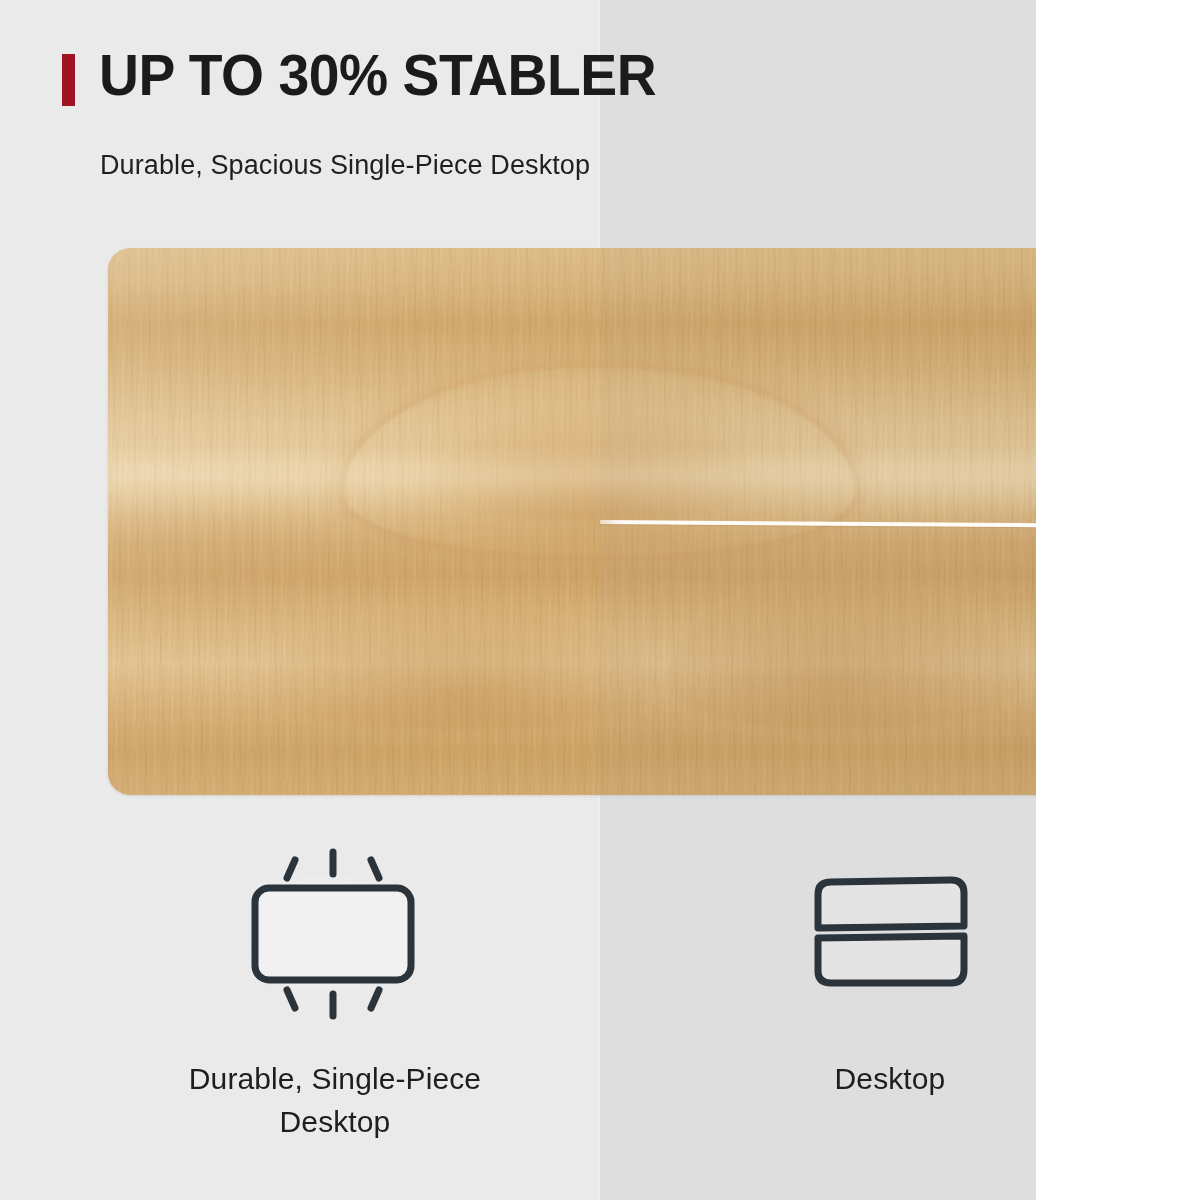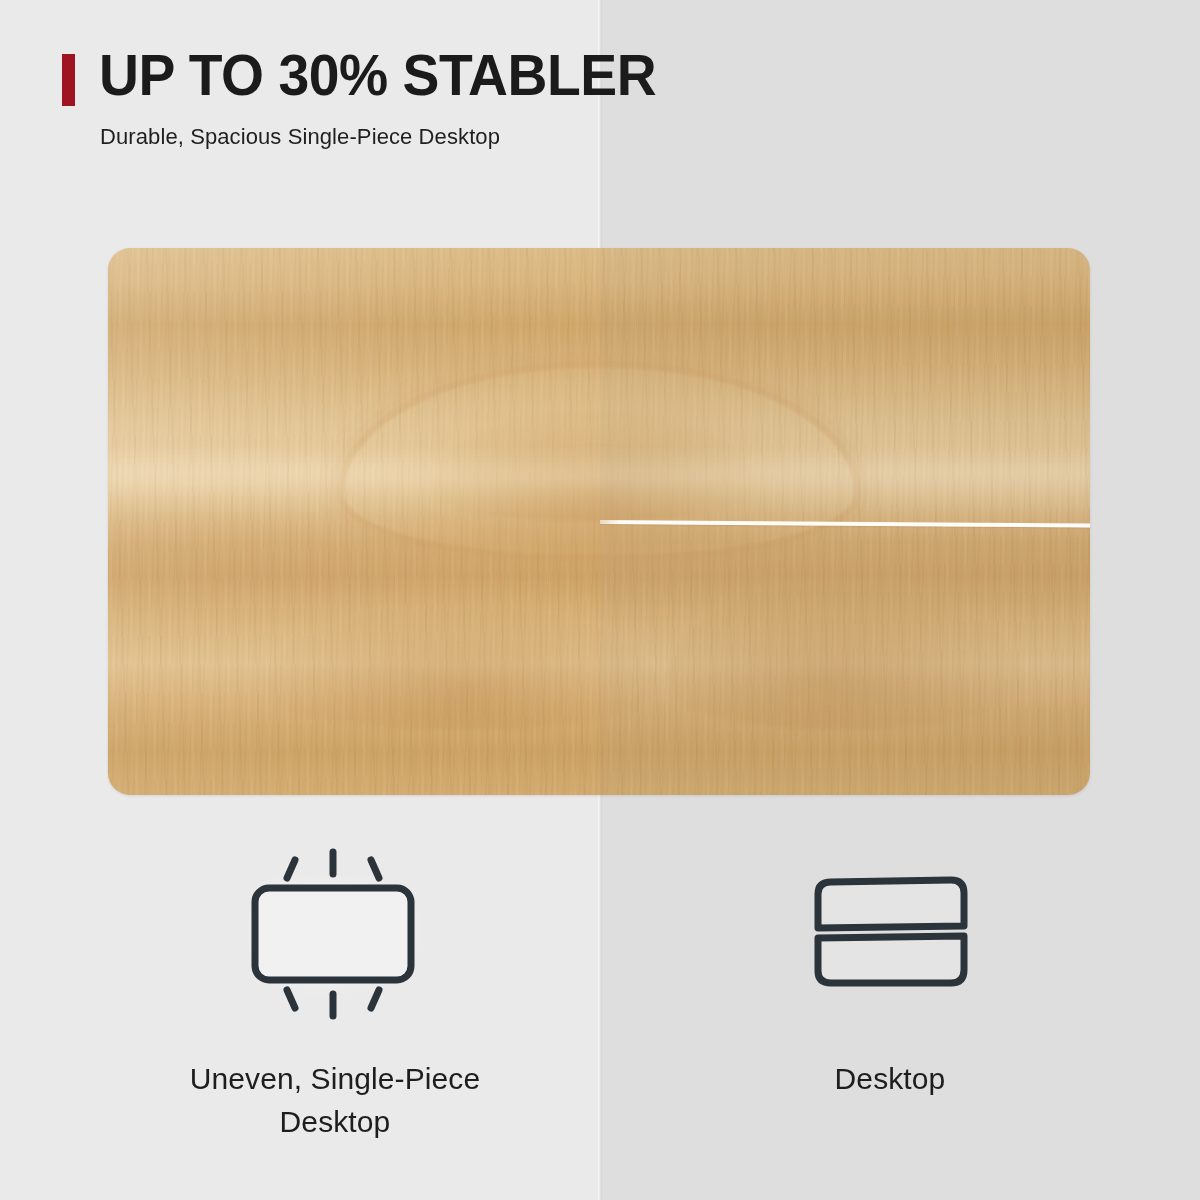--- a/index.html
+++ b/index.html
@@ -5,21 +5,21 @@
   * { margin:0; padding:0; box-sizing:border-box; }
 
   html, body {
     width:1200px; height:1200px;
     font-family:"Liberation Sans", sans-serif;
     overflow:hidden;
   }
 
   #stage {
     position:relative;
-    width:1200px; height:1200px;
+    width:1036px; height:1200px;
     background:#ec4899;
     overflow:hidden;
   }
 
   
   .bg-half { position:absolute; top:0; height:1200px; }
   .bg-left  { left:0;   width:600px; background:#eaeaea; }
   .bg-right { left:600px; width:600px; background:#dedede; }
 
   
@@ -45,22 +45,22 @@
     font-weight:800;
     letter-spacing:-0.5px;
     color:#1b1b1b;
     line-height:1.12;
     white-space:nowrap;
     transform:scaleX(.97);
     transform-origin:left center;
   }
 
   .subtitle {
-    position:absolute; left:100px; top:124px;
-    font-size:22px;
+    position:absolute; left:100px; top:150px;
+    font-size:27px;
     font-weight:400;
     color:#1f1f1f;
     letter-spacing:.1px;
     white-space:nowrap;
   }
 
   
   .desk-wrap {
     position:absolute;
     left:108px; top:248px;
@@ -313,21 +313,21 @@
   <div class="icon-block icon-right">
     <svg width="200" height="126" viewBox="0 0 200 126" fill="none">
 
       <path d="M30 22 Q30 10 43 10 L163 8 Q176 8 176 21 L176 54 L30 56 Z" fill="#E4E4E4" stroke="#2B333B" stroke-width="7" stroke-linejoin="round"></path>
 
       <path d="M30 66 L176 64 L176 98 Q176 111 163 111 L43 111 Q30 111 30 99 Z" fill="#E4E4E4" stroke="#2B333B" stroke-width="7" stroke-linejoin="round"></path>
     </svg>
   </div>
 
   <div class="caption caption-left">
-    <span class="ln">Uneven, Single-Piece</span>
+    <span class="ln">Durable, Single-Piece</span>
     <span class="ln">Desktop</span>
   </div>
 
   <div class="caption caption-right">
     <span class="ln">Desktop</span>
   </div>
 
 </div>
 
 </body></html>

